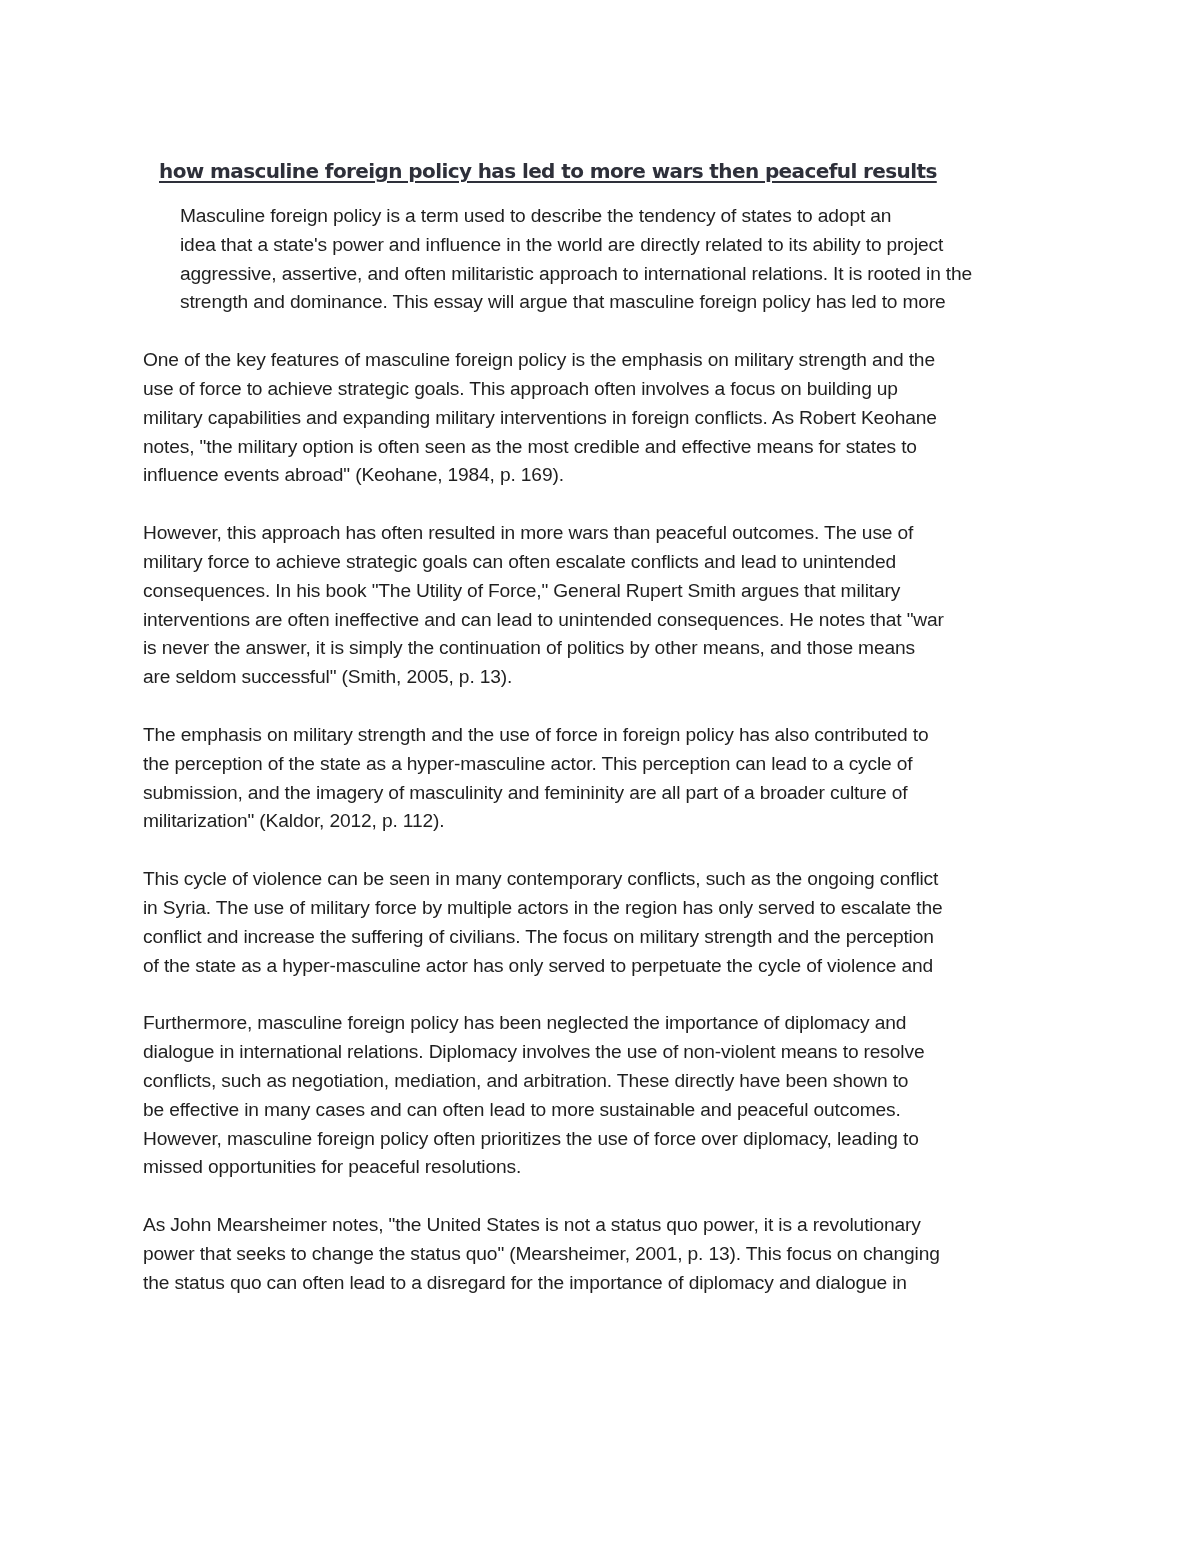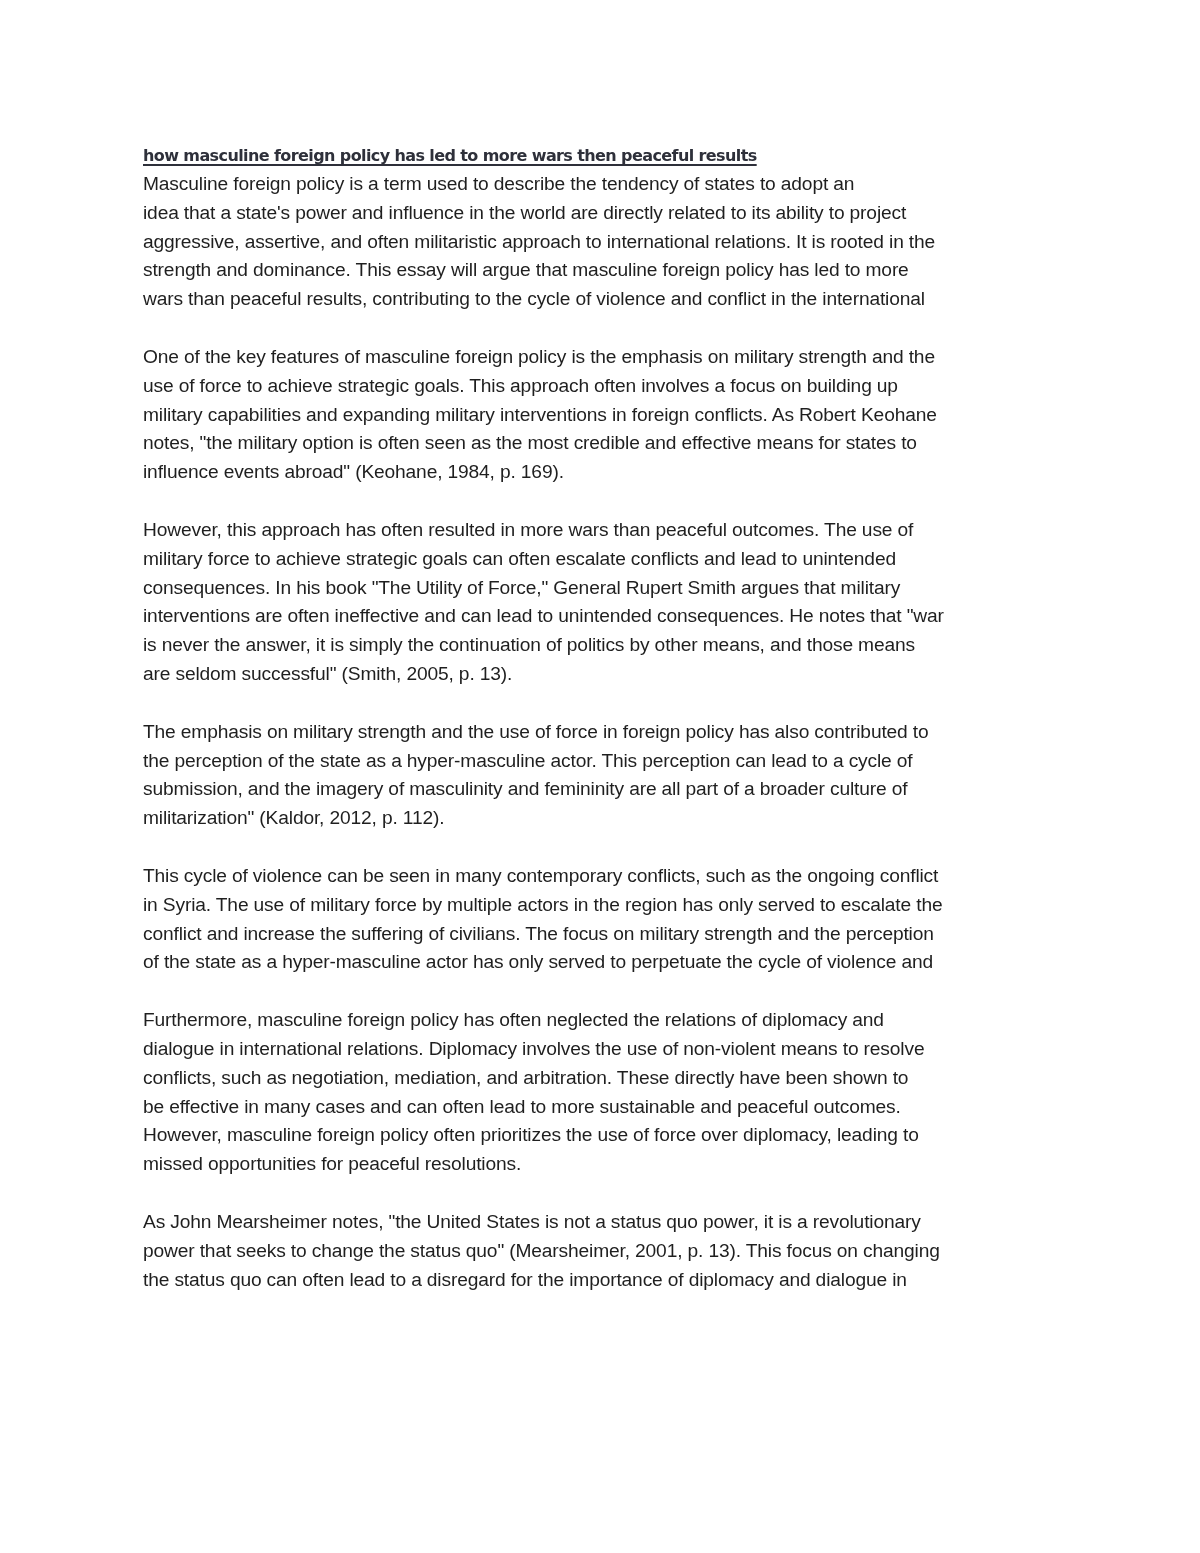--- a/index.html
+++ b/index.html
@@ -17,54 +17,53 @@
       position: absolute;
       left: 143px;
       top: 141px;
       width: 930px;
       font-family: "Liberation Sans", sans-serif;
       color: #1f1f1f;
     }
     .doc-title {
       font-family: "DejaVu Sans", sans-serif;
       font-weight: bold;
-      font-size: 16px;
+      font-size: 20px;
       line-height: 29px;
       color: #2e303a;
       text-decoration: underline;
       text-decoration-thickness: 2px;
       text-underline-offset: 3px;
       letter-spacing: -0.6px;
-      margin: 0;
+      margin: 16px;
       white-space: nowrap;
     }
     .para {
       margin: 0 0 29px 0;
       font-size: 19.2px;
       line-height: 28.8px;
       letter-spacing: -0.15px;
     }
-    .para.first { margin-top: 0; }
+    .para.first { margin-top: 0; margin-left: 37px; }
     .line {
       display: block;
       white-space: nowrap;
     }
   </style>
 </head>
 <body>
 
 <div class="page">
   <h1 class="doc-title">how masculine foreign policy has led to more wars then peaceful results</h1>
 
   <div class="para first">
     <span class="line">Masculine foreign policy is a term used to describe the tendency of states to adopt an</span>
     <span class="line">idea that a state's power and influence in the world are directly related to its ability to project</span>
     <span class="line">aggressive, assertive, and often militaristic approach to international relations. It is rooted in the</span>
     <span class="line">strength and dominance. This essay will argue that masculine foreign policy has led to more</span>
-    <span class="line">wars than peaceful results, contributing to the cycle of violence and conflict in the international</span>
   </div>
 
   <div class="para">
     <span class="line">One of the key features of masculine foreign policy is the emphasis on military strength and the</span>
     <span class="line">use of force to achieve strategic goals. This approach often involves a focus on building up</span>
     <span class="line">military capabilities and expanding military interventions in foreign conflicts. As Robert Keohane</span>
     <span class="line">notes, "the military option is often seen as the most credible and effective means for states to</span>
     <span class="line">influence events abroad" (Keohane, 1984, p. 169).</span>
   </div>
 
@@ -85,21 +84,21 @@
   </div>
 
   <div class="para">
     <span class="line">This cycle of violence can be seen in many contemporary conflicts, such as the ongoing conflict</span>
     <span class="line">in Syria. The use of military force by multiple actors in the region has only served to escalate the</span>
     <span class="line">conflict and increase the suffering of civilians. The focus on military strength and the perception</span>
     <span class="line">of the state as a hyper-masculine actor has only served to perpetuate the cycle of violence and</span>
   </div>
 
   <div class="para">
-    <span class="line">Furthermore, masculine foreign policy has often neglected the relations of diplomacy and</span>
+    <span class="line">Furthermore, masculine foreign policy has been neglected the importance of diplomacy and</span>
     <span class="line">dialogue in international relations. Diplomacy involves the use of non-violent means to resolve</span>
     <span class="line">conflicts, such as negotiation, mediation, and arbitration. These directly have been shown to</span>
     <span class="line">be effective in many cases and can often lead to more sustainable and peaceful outcomes.</span>
     <span class="line">However, masculine foreign policy often prioritizes the use of force over diplomacy, leading to</span>
     <span class="line">missed opportunities for peaceful resolutions.</span>
   </div>
 
   <div class="para">
     <span class="line">As John Mearsheimer notes, "the United States is not a status quo power, it is a revolutionary</span>
     <span class="line">power that seeks to change the status quo" (Mearsheimer, 2001, p. 13). This focus on changing</span>

